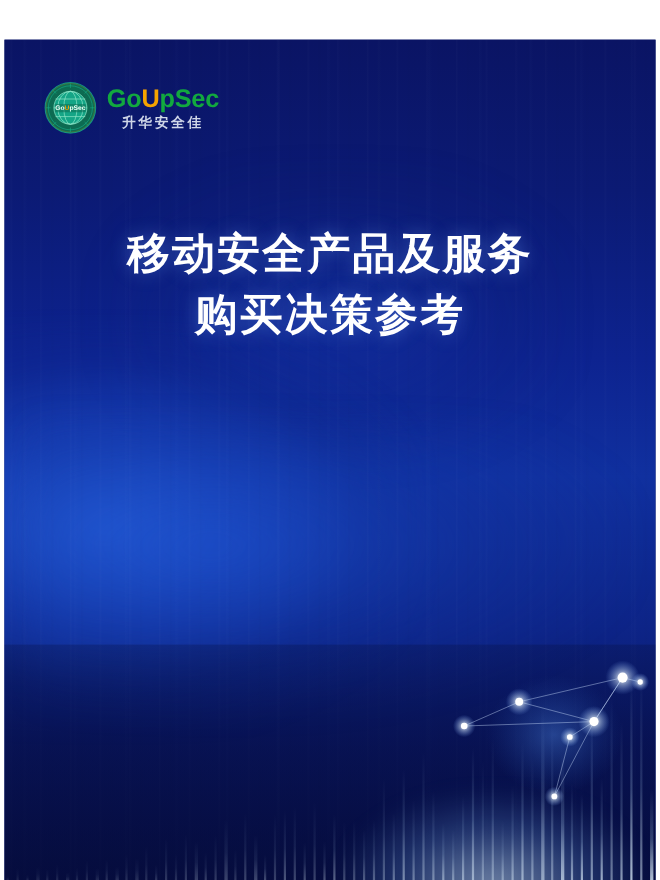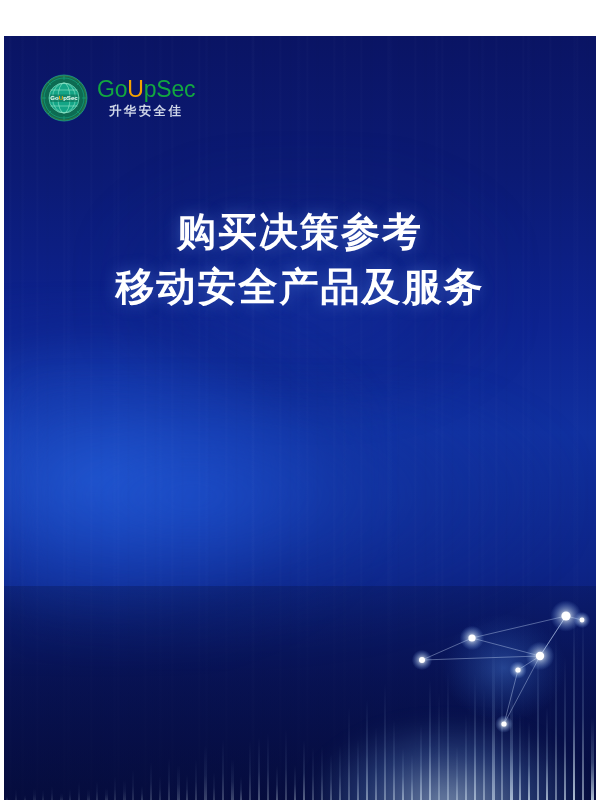--- a/index.html
+++ b/index.html
@@ -195,21 +195,21 @@
   .logo-badge svg { display: block; width: 48px; height: 48px; }
 
   .logo-words {
     display: flex;
     flex-direction: column;
     align-items: center;
     line-height: 1;
   }
   .logo-wordmark {
     font-size: 23px;
-    font-weight: 400;
+    font-weight: 700;
     letter-spacing: -0.2px;
     color: #12a83f;
     white-space: nowrap;
   }
   .logo-wordmark .u {
     color: #f5a300;
   }
   .logo-tagline {
     margin-top: 4px;
     font-size: 12.5px;
@@ -418,18 +418,18 @@
           <circle cx="24" cy="24" r="22" fill="none" stroke="#f5a300" stroke-width="0.5" stroke-opacity="0.35"></circle>
         </svg>
       </div>
       <div class="logo-words">
         <div class="logo-wordmark"><span>Go</span><span class="u">U</span><span>pSec</span></div>
         <div class="logo-tagline">升华安全佳</div>
       </div>
     </div>
 
     <div class="title-block">
+      <div class="title-line">移动安全产品及服务</div>
       <div class="title-line">购买决策参考</div>
-      <div class="title-line">移动安全产品及服务</div>
     </div>
 
   </div>
 </div>
 
 </body></html>

